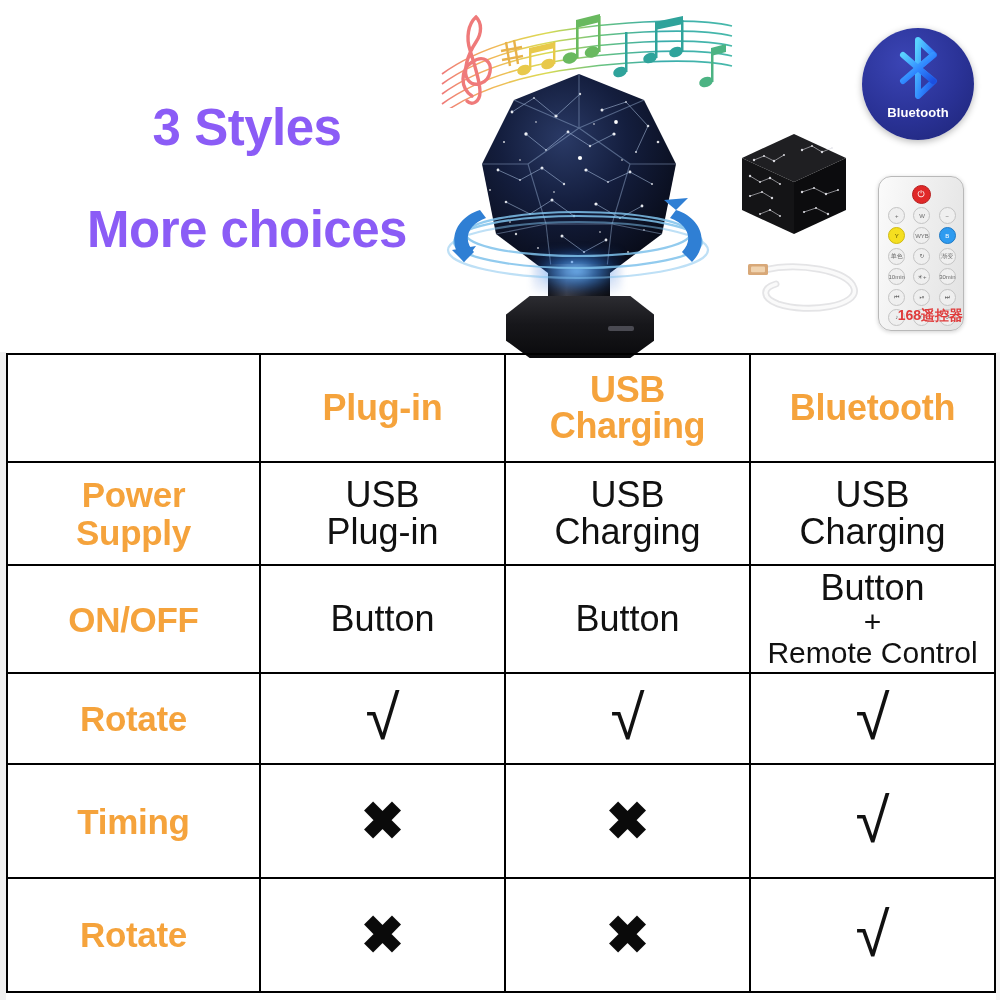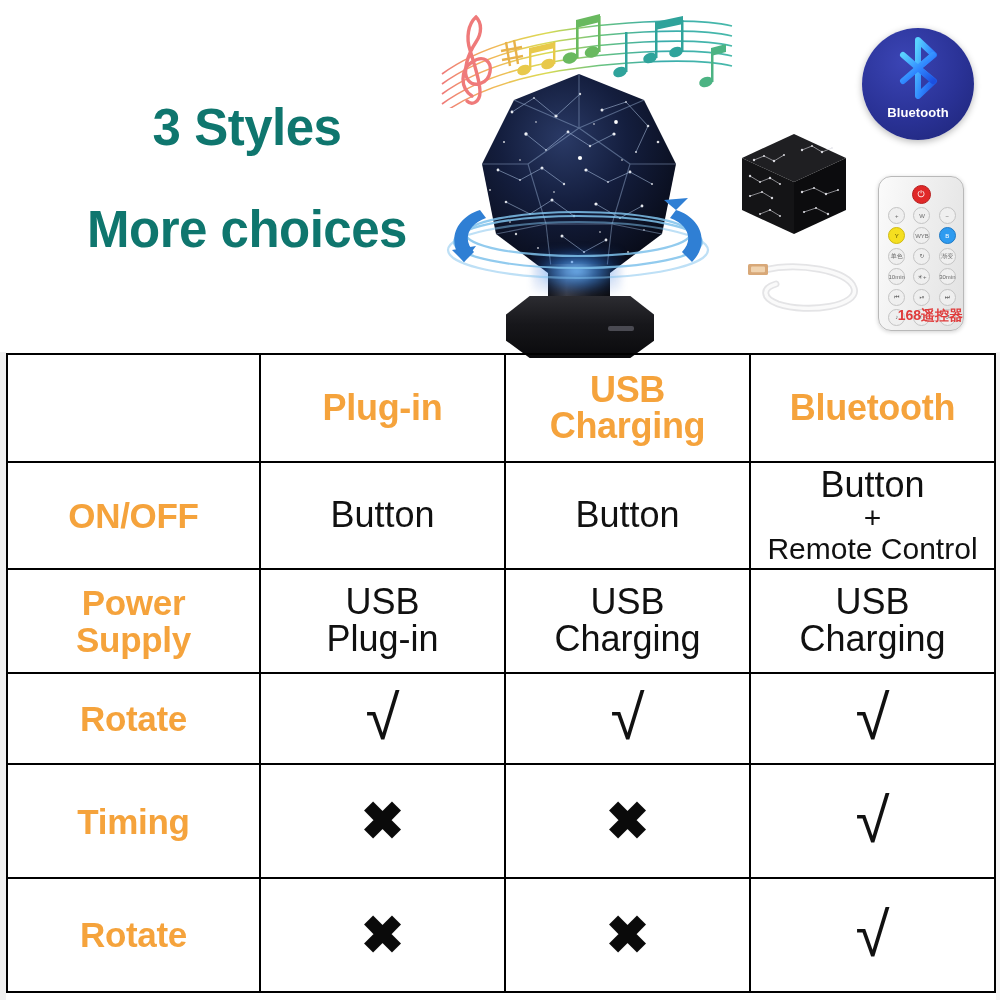--- a/index.html
+++ b/index.html
@@ -38,21 +38,21 @@
     position: absolute;
     left: 0; top: 0;
     width: 1000px; height: 352px;
     background: #ffffff;
   }
 
   .headline {
     position: absolute;
     left: 52px; top: 98px;
     width: 390px;
-    color: #0f766e;
+    color: #8b5cf6;
     font-weight: bold;
     font-size: 51px;
     line-height: 1.17;
     letter-spacing: -0.5px;
     text-align: center;
   }
   .headline .l1 { display: block; }
   .headline .l2 { display: block; margin-top: 42px; }
 
   
@@ -591,56 +591,56 @@
           <span class="head-txt">USB</span><br>
           <span class="head-txt">Charging</span>
         </td>
         <td>
           <span class="head-txt">Bluetooth</span>
         </td>
       </tr>
 
       <tr class="row-spec">
         <td>
+          <span class="feat-txt">Power</span><br>
+          <span class="feat-txt">Supply</span>
+        </td>
+        <td>
+          <span class="val-txt">USB</span><br>
+          <span class="val-txt">Plug-in</span>
+        </td>
+        <td>
+          <span class="val-txt">USB</span><br>
+          <span class="val-txt">Charging</span>
+        </td>
+        <td>
+          <span class="val-txt">USB</span><br>
+          <span class="val-txt">Charging</span>
+        </td>
+      </tr>
+
+      <tr class="row-spec">
+        <td>
           <span class="feat-txt">ON/OFF</span>
         </td>
         <td>
           <span class="val-txt">Button</span>
         </td>
         <td>
           <span class="val-txt">Button</span>
         </td>
         <td>
           <span class="val-txt">
             <span>Button</span>
             <span class="plus">+</span>
             <span class="small">Remote Control</span>
           </span>
         </td>
       </tr>
 
-      <tr class="row-spec">
-        <td>
-          <span class="feat-txt">Power</span><br>
-          <span class="feat-txt">Supply</span>
-        </td>
-        <td>
-          <span class="val-txt">USB</span><br>
-          <span class="val-txt">Plug-in</span>
-        </td>
-        <td>
-          <span class="val-txt">USB</span><br>
-          <span class="val-txt">Charging</span>
-        </td>
-        <td>
-          <span class="val-txt">USB</span><br>
-          <span class="val-txt">Charging</span>
-        </td>
-      </tr>
-
       <tr class="row-mark">
         <td>
           <span class="feat-txt">Rotate</span>
         </td>
         <td>
           <span class="mark-yes">√</span>
         </td>
         <td>
           <span class="mark-yes">√</span>
         </td>

